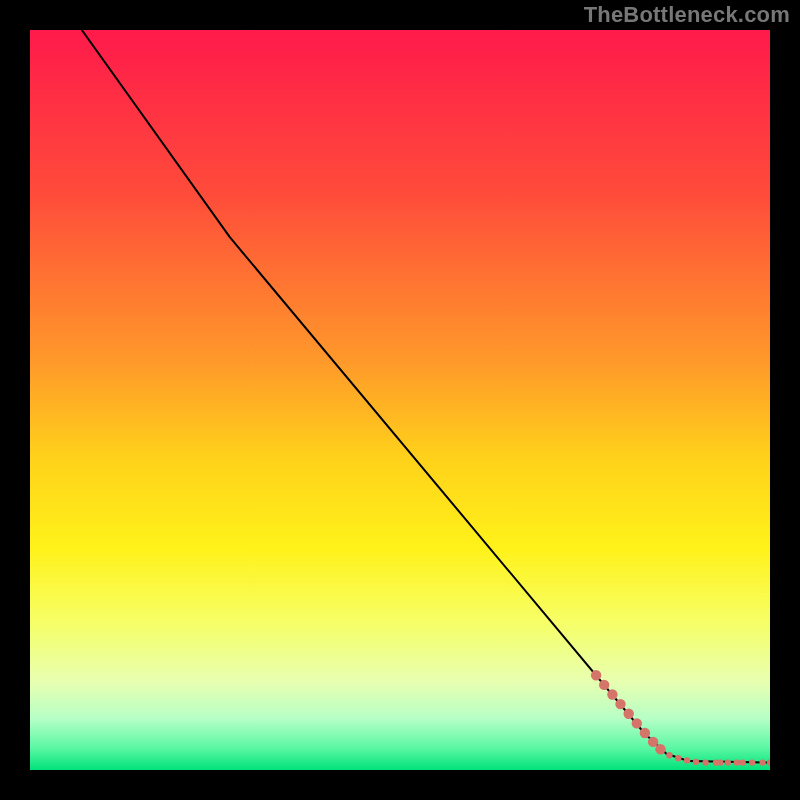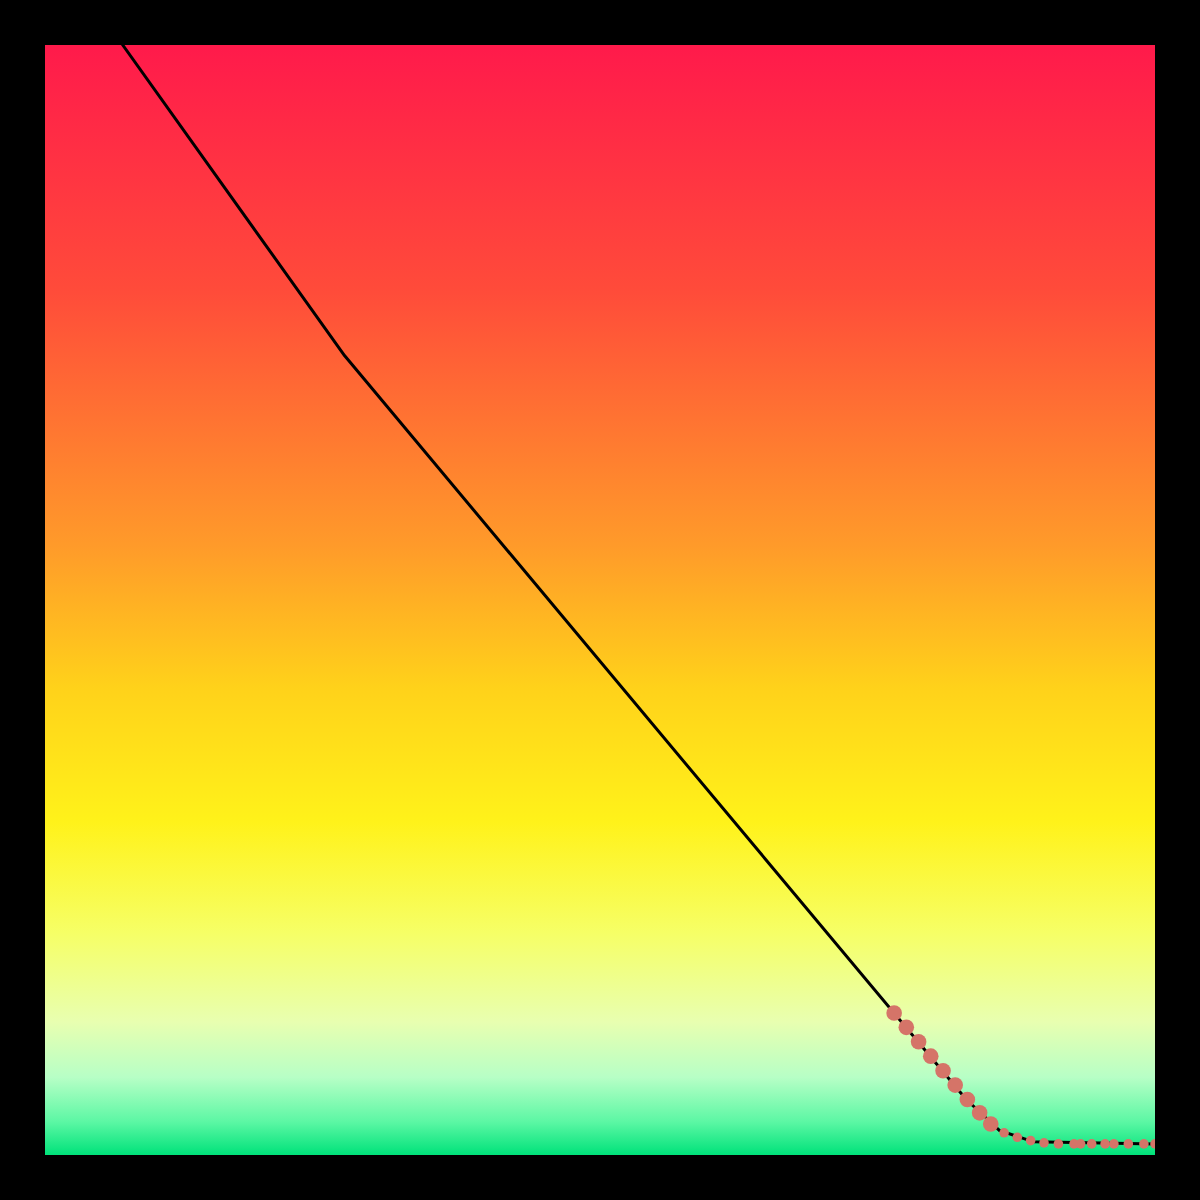--- a/index.html
+++ b/index.html
@@ -39,20 +39,21 @@
   svg.chart {
     width: 740px;
     height: 740px;
     display: block;
   }
 </style>
 </head>
 <body>
 
 <div class="frame">
+  <div class="watermark">TheBottleneck.com</div>
   <div class="plot-area">
     <svg class="chart" viewBox="0 0 740 740">
       <defs>
         <linearGradient id="bg-grad" x1="0" y1="0" x2="0" y2="1">
             <stop offset="0%" stop-color="#ff1a4b"></stop>
             <stop offset="22%" stop-color="#ff4b3a"></stop>
             <stop offset="45%" stop-color="#ff9a2a"></stop>
             <stop offset="58%" stop-color="#ffd21a"></stop>
             <stop offset="70%" stop-color="#fff21a"></stop>
             <stop offset="80%" stop-color="#f6ff66"></stop>

